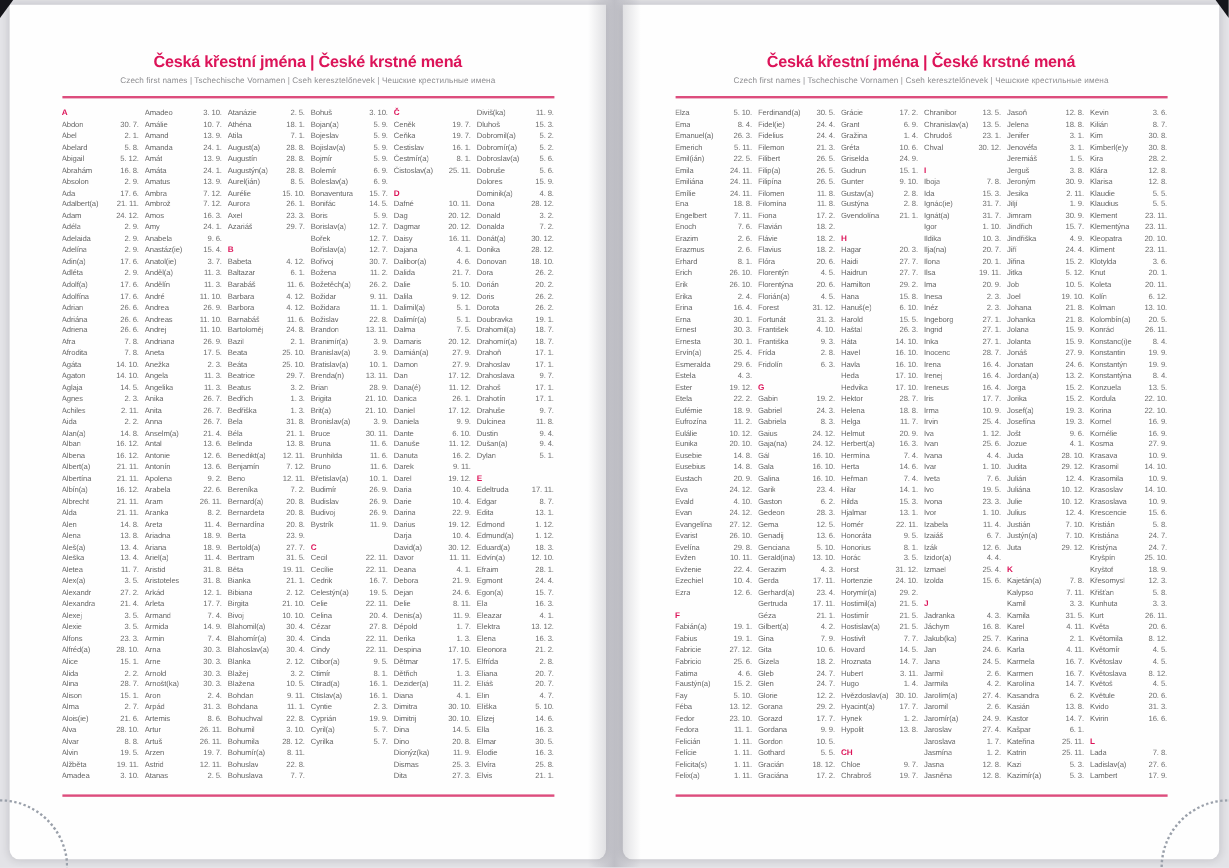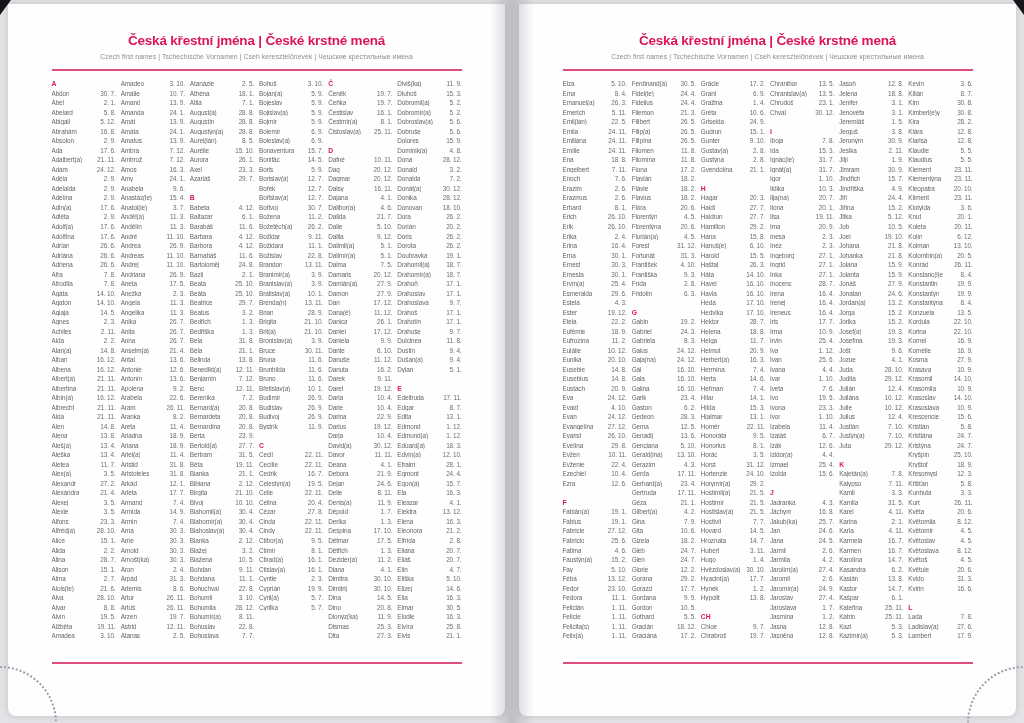--- a/index.html
+++ b/index.html
@@ -5,21 +5,21 @@
   html,body{margin:0;padding:0;}
   body{background:#ececef;font-family:"Liberation Sans",sans-serif;}
   .spread{position:relative;width:1024px;height:723px;overflow:hidden;background:#e3e3e7;}
   .page{position:absolute;top:4px;width:497px;height:712px;background:#fefefe;
         box-shadow:0 0 7px rgba(40,40,50,.18);border-radius:0 0 8px 8px;}
   .page-left{left:8px;}
   .page-right{right:8px;}
   .spine{position:absolute;top:0;left:490px;width:44px;height:723px;
          background:linear-gradient(90deg,rgba(0,0,0,0) 0%,rgba(85,85,100,.26) 50%,rgba(0,0,0,0) 100%);
          pointer-events:none;}
-  .page-header{text-align:center;padding-top:29px;}
+  .page-header{text-align:center;padding-top:40px;}
   .title{margin:0;font-size:13.5px;line-height:16px;font-weight:bold;color:#dc1459;letter-spacing:-.2px;}
   .subtitle{margin-top:3px;font-size:6.8px;line-height:9px;color:#8d8d90;letter-spacing:.1px;}
   .rule{width:410px;height:2px;background:#dd4d7d;margin:8px auto 0;}
   .rule-bottom{position:absolute;bottom:52px;left:50%;transform:translateX(-50%);margin:0;}
   .cols{display:flex;gap:5px;width:410px;margin:8px auto 0;align-items:flex-start;}
   .col{flex:1 1 0;min-width:0;}
   .row{height:9.53px;display:flex;justify-content:space-between;align-items:center;
        font-size:6.4px;color:#666;letter-spacing:-.1px;}
   .row .nm{white-space:nowrap;overflow:hidden;}
   .row .dt{white-space:nowrap;margin-left:2px;color:#6e6e6e;}

